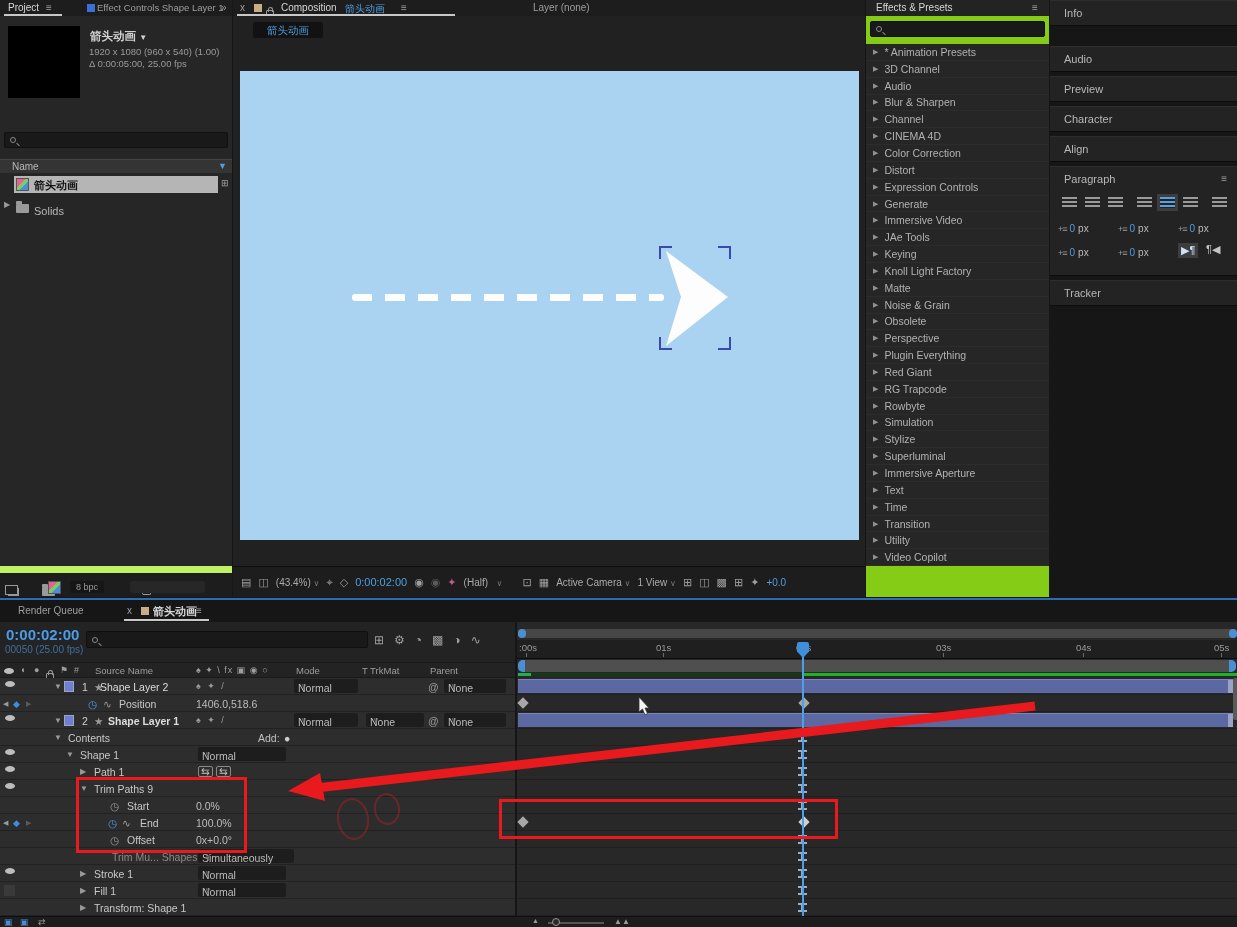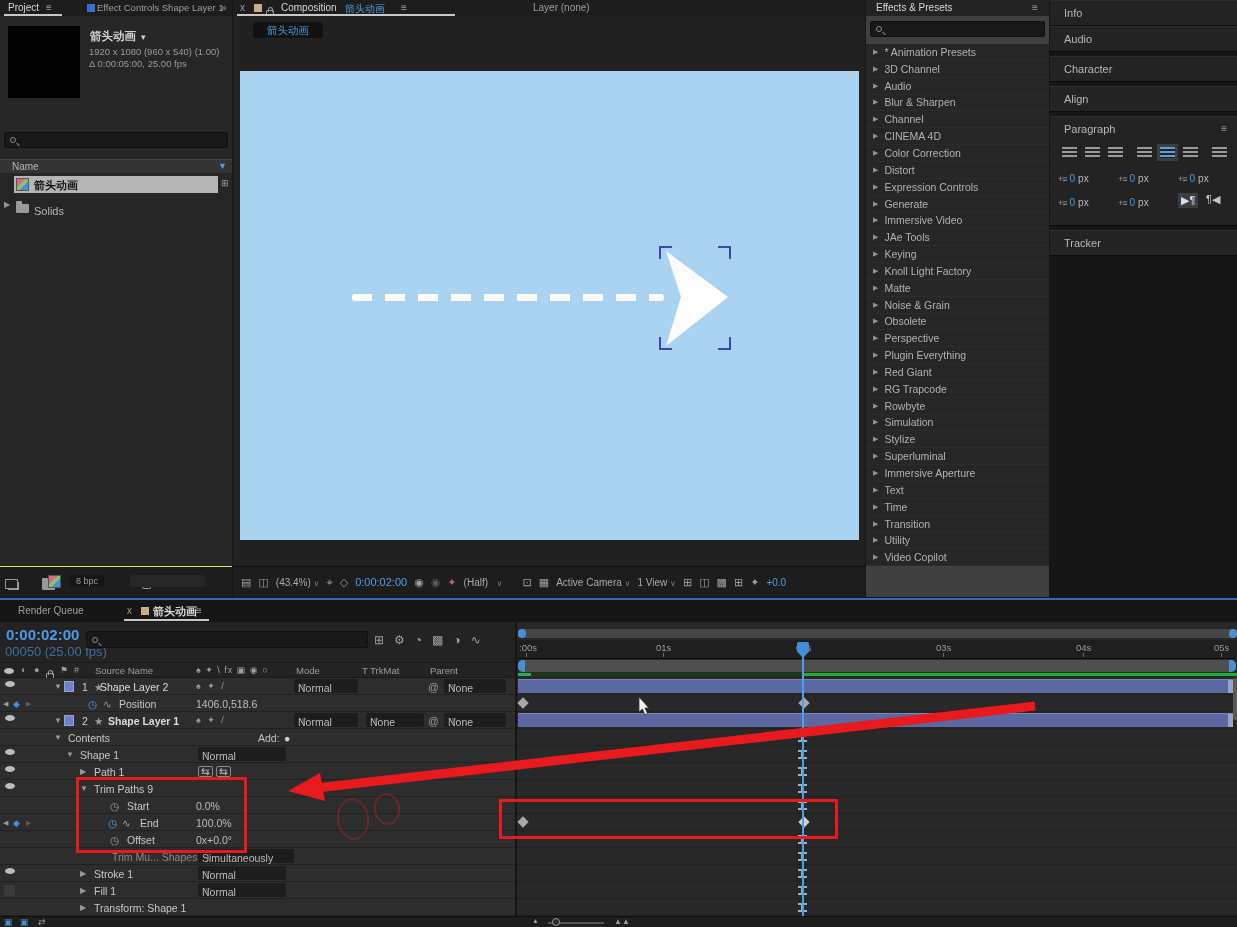--- a/index.html
+++ b/index.html
@@ -90,21 +90,21 @@
       <div class="abs" style="left:14px;top:0;width:204px;height:17px;background:#b5b5b5"></div>
       <span class="compic abs" style="left:16px;top:2px"></span>
       <span class="abs" style="left:34px;top:2px;color:#141414;font-size:11px;font-weight:bold">箭头动画</span>
       <span class="abs toolic" style="left:221px;top:2px;font-size:9px">⊞</span>
     </div>
     <div class="abs" style="left:0;top:197px;width:232px;height:15px">
       <span class="abs tw" style="left:4px;top:3px;font-size:8px;color:#9a9a9a">▶</span>
       <span class="folderic abs" style="left:16px;top:4px"></span>
       <span class="abs" style="left:34px;top:8px;color:#b8b8b8">Solids</span>
     </div>
-    <div class="abs" style="left:0;top:566px;width:232px;height:31px;background:#1d1d1d;border-top:1px solid #bef264">
+    <div class="abs" style="left:0;top:566px;width:232px;height:31px;background:#1d1d1d;border-top:7px solid #bef264">
       <span class="stackic abs" style="left:8px;top:12px"></span>
       <span class="folderic abs" style="left:28px;top:11px"></span>
       <span class="compic abs" style="left:48px;top:8px"></span>
       <span class="abs" style="left:70px;top:8px;background:#161616;border-radius:2px;padding:1px 6px;font-size:9px;color:#9a9a9a">8 bpc</span>
       <span class="trashic abs" style="left:112px;top:10px"></span>
       <span class="abs" style="left:130px;top:8px;width:75px;height:12px;background:#272727;border-radius:3px"></span>
     </div>
   </div>
 
   <div class="panel" style="left:233px;top:0;width:632px;height:597px;background:#212121">
@@ -150,21 +150,21 @@
       <span><span>1 View</span> <span style="color:#777;font-size:8px">∨</span></span>
       <span class="toolic">⊞</span>
       <span class="toolic">◫</span>
       <span class="toolic">▩</span>
       <span class="toolic">⊞</span>
       <span class="toolic blue">✦</span>
       <span class="blue">+0.0</span>
     </div>
   </div>
 
-  <div class="panel" style="left:866px;top:0;width:183px;height:597px;background:#404040">
+  <div class="panel" style="left:866px;top:0;width:183px;height:597px;background:#84cc16">
     <div class="abs" style="left:0;top:0;width:183px;height:16px;background:#232323">
       <span class="abs active-tab" style="left:10px;top:2px;font-size:10px">Effects &amp; Presets</span>
       <span class="abs tabtext" style="left:166px;top:2px">≡</span>
     </div>
     <div class="searchbox" style="left:4px;top:21px;width:175px;height:16px">
         <span class="mag"></span>
       </div>
     <div class="eff-list">
 
         <div class="effitem">
@@ -320,28 +320,31 @@
         <div class="effitem">
           <span class="tw">▶</span>
           <span>Video Copilot</span>
         </div>
       </div>
   </div>
 
   <div class="panel" style="left:1050px;top:0;width:187px;height:597px;background:#161616">
     <div>
 
-        <div class="rpanel" style="margin-bottom:0">
+        <div class="rpanel" style="margin-bottom:20px">
           <div class="hd">Info</div>
         </div>
 
         <div class="rpanel" style="margin-bottom:4px">
           <div class="hd">Audio</div>
         </div>
 
+        <div class="rpanel" style="margin-bottom:4px">
+          <div class="hd">Preview</div>
+        </div>
 
         <div class="rpanel" style="margin-bottom:4px">
           <div class="hd">Character</div>
         </div>
 
         <div class="rpanel" style="margin-bottom:4px">
           <div class="hd">Align</div>
         </div>
       </div>
     <div class="rpanel" style="height:110px;margin-bottom:4px;position:relative">
@@ -387,21 +390,21 @@
     <div class="abs" style="left:0;top:0;width:1237px;height:22px;background:#161616">
       <span class="abs tabtext" style="left:18px;top:5px">Render Queue</span>
       <span class="abs tabtext" style="left:127px;top:5px">x</span>
       <span class="sq abs" style="left:138px;top:7px;background:#c8ad88"></span>
       <span class="abs tabtext active-tab" style="left:153px;top:4px;font-size:11px;font-weight:bold">箭头动画</span>
       <span class="abs tabtext" style="left:196px;top:5px">≡</span>
       <div class="underline" style="left:124px;top:19px;width:85px"></div>
     </div>
 
     <div class="abs blue" style="left:6px;top:26px;font-size:15px;font-weight:bold;color:#4a9ce8">0:00:02:00</div>
-    <div class="abs" style="left:5px;top:44px;font-size:13px;color:#3f6f9e">00050 (25.00 fps)</div>
+    <div class="abs" style="left:5px;top:44px;font-size:10px;color:#3f6f9e">00050 (25.00 fps)</div>
     <div class="searchbox" style="left:86px;top:31px;width:282px;height:17px">
         <span class="mag"></span>
       </div>
     <div class="abs" style="left:374px;top:33px;display:flex;gap:10px;font-size:12px;color:#9e9e9e">
       <span>⊞</span>
       <span>⚙</span>
       <span>◔</span>
       <span>▩</span>
       <span>◑</span>
       <span>∿</span>

